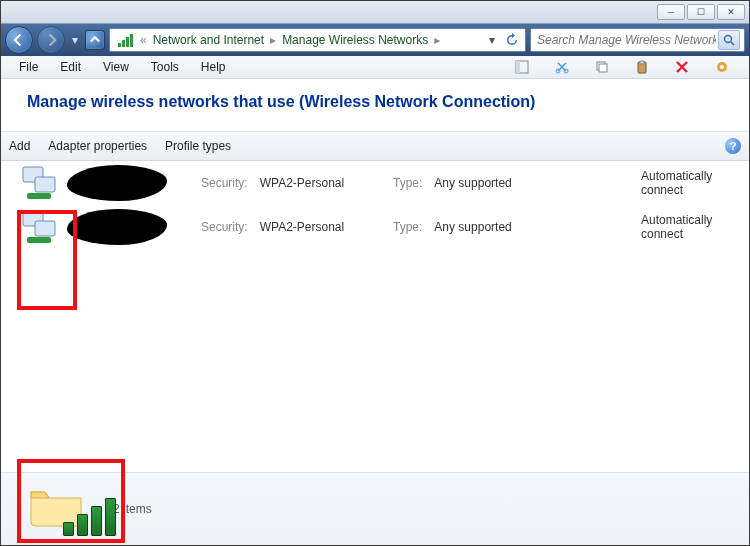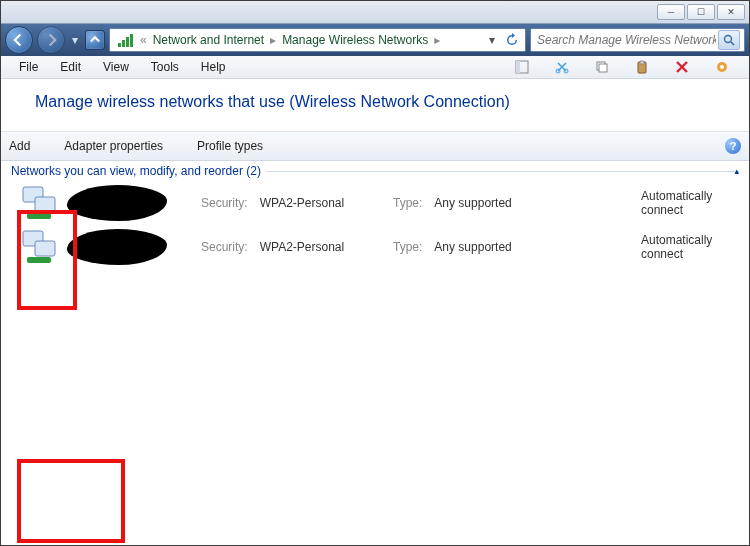--- a/index.html
+++ b/index.html
@@ -19,23 +19,23 @@
 .addr-end{display:flex;gap:2px;margin-left:auto;padding-right:2px}
 .addr-btn{width:18px;height:18px;display:flex;align-items:center;justify-content:center;color:#555}
 .searchbox{width:205px;height:22px;background:#fff;border:1px solid #6583aa;border-radius:2px;display:flex;align-items:center;padding:0 4px}
 .searchbox input{flex:1;border:0;outline:0;font-style:italic;color:#777;font-size:12px;background:transparent}
 .searchbox .mag{width:20px;height:18px;background:linear-gradient(#eaf2fb,#c6d9f0);border:1px solid #9db8d8;border-radius:2px;display:flex;align-items:center;justify-content:center}
 .menubar{height:22px;background:linear-gradient(#f7f9fc,#e9eef5);border-bottom:1px solid #d0d7e1;display:flex;align-items:center;padding:0 18px;gap:22px}
 .menubar .mi{color:#222}
 .menubar .spacer{flex:1}
 .menubar .ticon{width:18px;height:18px;display:flex;align-items:center;justify-content:center}
 .header{padding:14px 22px 10px 22px;border-bottom:1px solid #e1e5ea}
-.header h1{margin:0 0 10px 12px;font-size:16px;font-weight:normal;color:#003399}
+.header h1{margin:0 0 10px 4px;font-size:16px;font-weight:bold;color:#003399}
 .header .sub{font-size:12px;color:#222}
-.cmdbar{height:28px;background:linear-gradient(#f7f9fc,#e9eef5);border-bottom:1px solid #d0d7e1;display:flex;align-items:center;padding:0 8px;gap:34px}
+.cmdbar{height:28px;background:linear-gradient(#f7f9fc,#e9eef5);border-bottom:1px solid #d0d7e1;display:flex;align-items:center;padding:0 8px;gap:18px}
 .cmdbar .ci{color:#222}
 .cmdbar .help{margin-left:auto;width:16px;height:16px;border-radius:50%;background:radial-gradient(circle at 30% 30%,#9ec9ff,#2a6fd3);color:#fff;font-size:11px;display:flex;align-items:center;justify-content:center;font-weight:bold}
 .section-hdr{height:20px;display:flex;align-items:center;padding:0 10px;color:#003399;font-size:12px;position:relative}
 .section-hdr::after{content:"";flex:1;height:1px;background:#cfd9e8;margin-left:6px}
 .collapse{color:#003399;font-size:9px;margin-left:4px}
 .list{position:relative}
 .row{height:44px;display:flex;align-items:center;padding-left:70px;font-size:12px;color:#444}
 .row .col{display:flex;gap:12px}
 .row .lbl{color:#888}
 .row .val{color:#333}
@@ -165,24 +165,20 @@
     <h1>Manage wireless networks that use (Wireless Network Connection)</h1>
   </div>
 
   <div class="cmdbar">
     <span class="ci">Add</span>
     <span class="ci">Adapter properties</span>
     <span class="ci">Profile types</span>
     <span class="help">?</span>
   </div>
 
-  <div class="section-hdr">
-    <span>Networks you can view, modify, and reorder (2)</span>
-    <span class="collapse" style="position:absolute;right:10px">▴</span>
-  </div>
 
   <div class="list">
 
     <div class="row">
       <svg class="nw-icon" viewBox="0 0 44 40" style="top:2px">
           <rect x="2" y="4" width="20" height="15" rx="2" fill="#d9e7f7" stroke="#6a8db8"></rect>
           <rect x="14" y="14" width="20" height="15" rx="2" fill="#d9e7f7" stroke="#6a8db8"></rect>
           <rect x="6" y="30" width="24" height="6" rx="2" fill="#2d9a3e"></rect>
         </svg>
       <div class="blot" style="top:4px"></div>
@@ -213,17 +209,32 @@
       <div class="col col-type">
           <span class="lbl">Type:</span>
           <span class="val">Any supported</span>
         </div>
       <div class="col col-conn">
           <span class="val">Automatically connect</span>
         </div>
     </div>
   </div>
 
+  <div class="details">
+    <div class="folder-icon">
+      <svg width="60" height="46" viewBox="0 0 60 46" style="position:absolute;left:0;top:0">
+          <path d="M4 10h14l4 6h32v24a4 4 0 0 1-4 4H8a4 4 0 0 1-4-4z" fill="#ffe9a8" stroke="#d6b14e"></path>
+          <path d="M4 10h14l4 6H4z" fill="#f7d77a" stroke="#d6b14e"></path>
+        </svg>
+      <div class="signal-bars">
+        <span style="height:12px"></span>
+          <span style="height:20px"></span>
+          <span style="height:28px"></span>
+          <span style="height:36px"></span>
+      </div>
+    </div>
+    <span class="items-txt">2 items</span>
+  </div>
 
   <div class="red1"></div>
   <div class="red2"></div>
 
 </div>
 
 </body></html>

